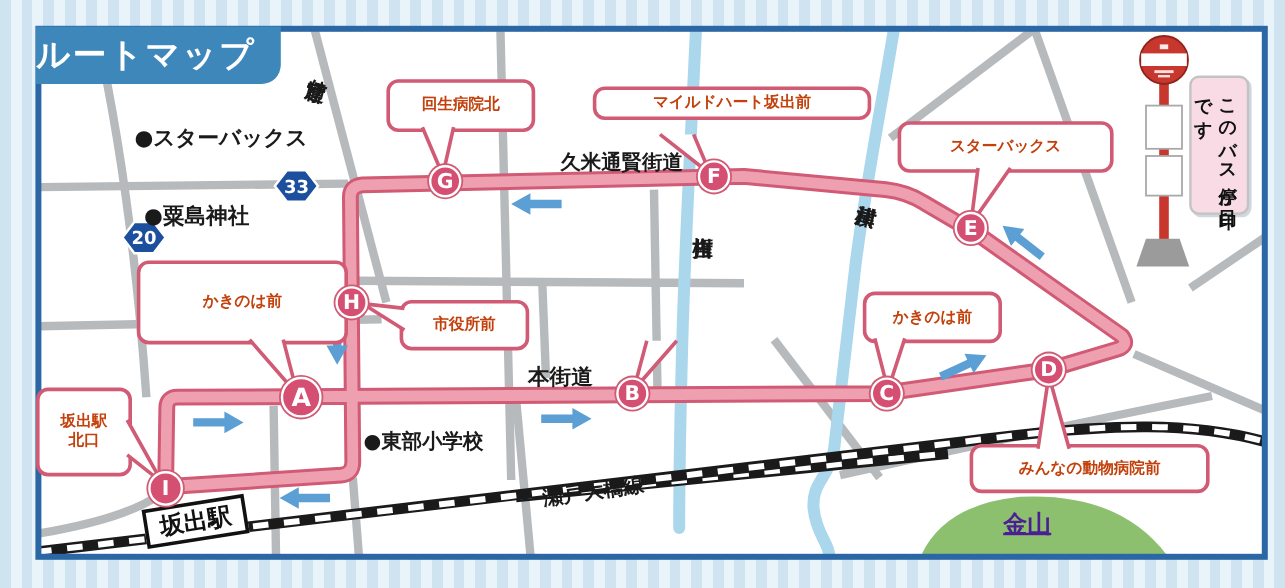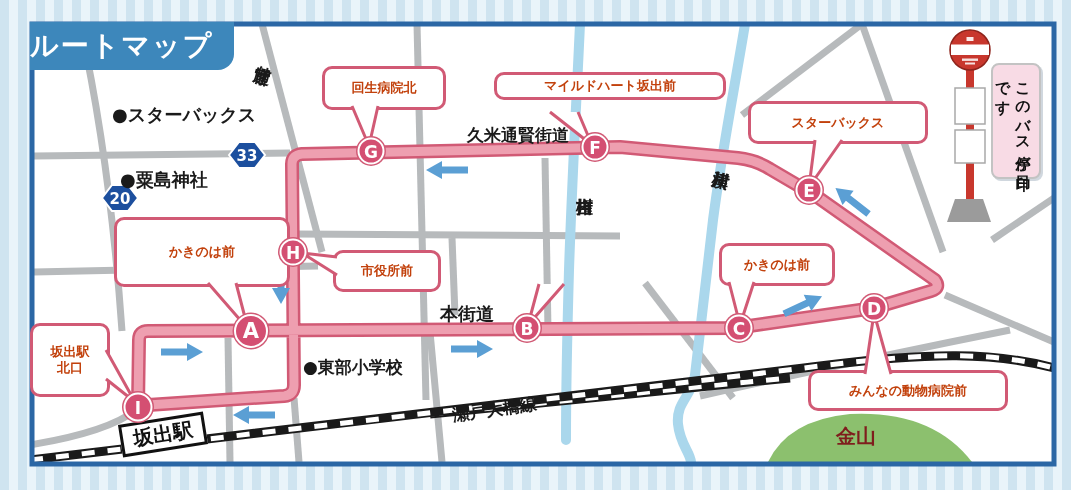--- a/index.html
+++ b/index.html
@@ -159,21 +159,21 @@
 
   <div class="maptext vtext" style="left:258px;top:52px;font-size:17px;transform:rotate(15deg);transform-origin:top left;">官庁通り</div>
   <div class="maptext" style="left:448px;top:124px;font-size:17px;margin-left:19px;">久米通賢街道</div>
   <div class="maptext vtext" style="left:574px;top:184px;font-size:17px;">権吉川</div>
   <div class="maptext vtext" style="left:716px;top:156px;font-size:17px;transform:rotate(14deg);transform-origin:top left;">横津川</div>
   <div class="maptext" style="left:440px;top:302px;font-size:18px;">本街道</div>
   <div class="maptext" style="left:452px;top:398px;font-size:17px;transform:rotate(-8deg);">瀬戸大橋線</div>
   <div class="maptext" style="left:112px;top:103px;font-size:18px;">●スターバックス</div>
   <div class="maptext" style="left:303px;top:356px;font-size:17px;">●東部小学校</div>
   <div class="maptext" style="left:120px;top:168px;font-size:18px;">●粟島神社</div>
-  <div class="maptext" style="left:836px;top:423px;font-size:20px;color:#7f1d1d;">金山</div>
+  <div class="maptext" style="left:836px;top:423px;font-size:20px;color:#4c1d95;text-decoration:underline;">金山</div>
 
   <div id="station-box">
     <span>坂出駅</span>
   </div>
 
   <div id="legend-note">このバス停が目印です</div>
 
   <div class="bubble" style="left:322px;top:66px;width:124px;height:44px;">回生病院北</div>
   <div class="bubble" style="left:494px;top:72px;width:232px;height:28px;">マイルドハート坂出前</div>
   <div class="bubble" style="left:748px;top:101px;width:180px;height:43px;">スターバックス</div>

